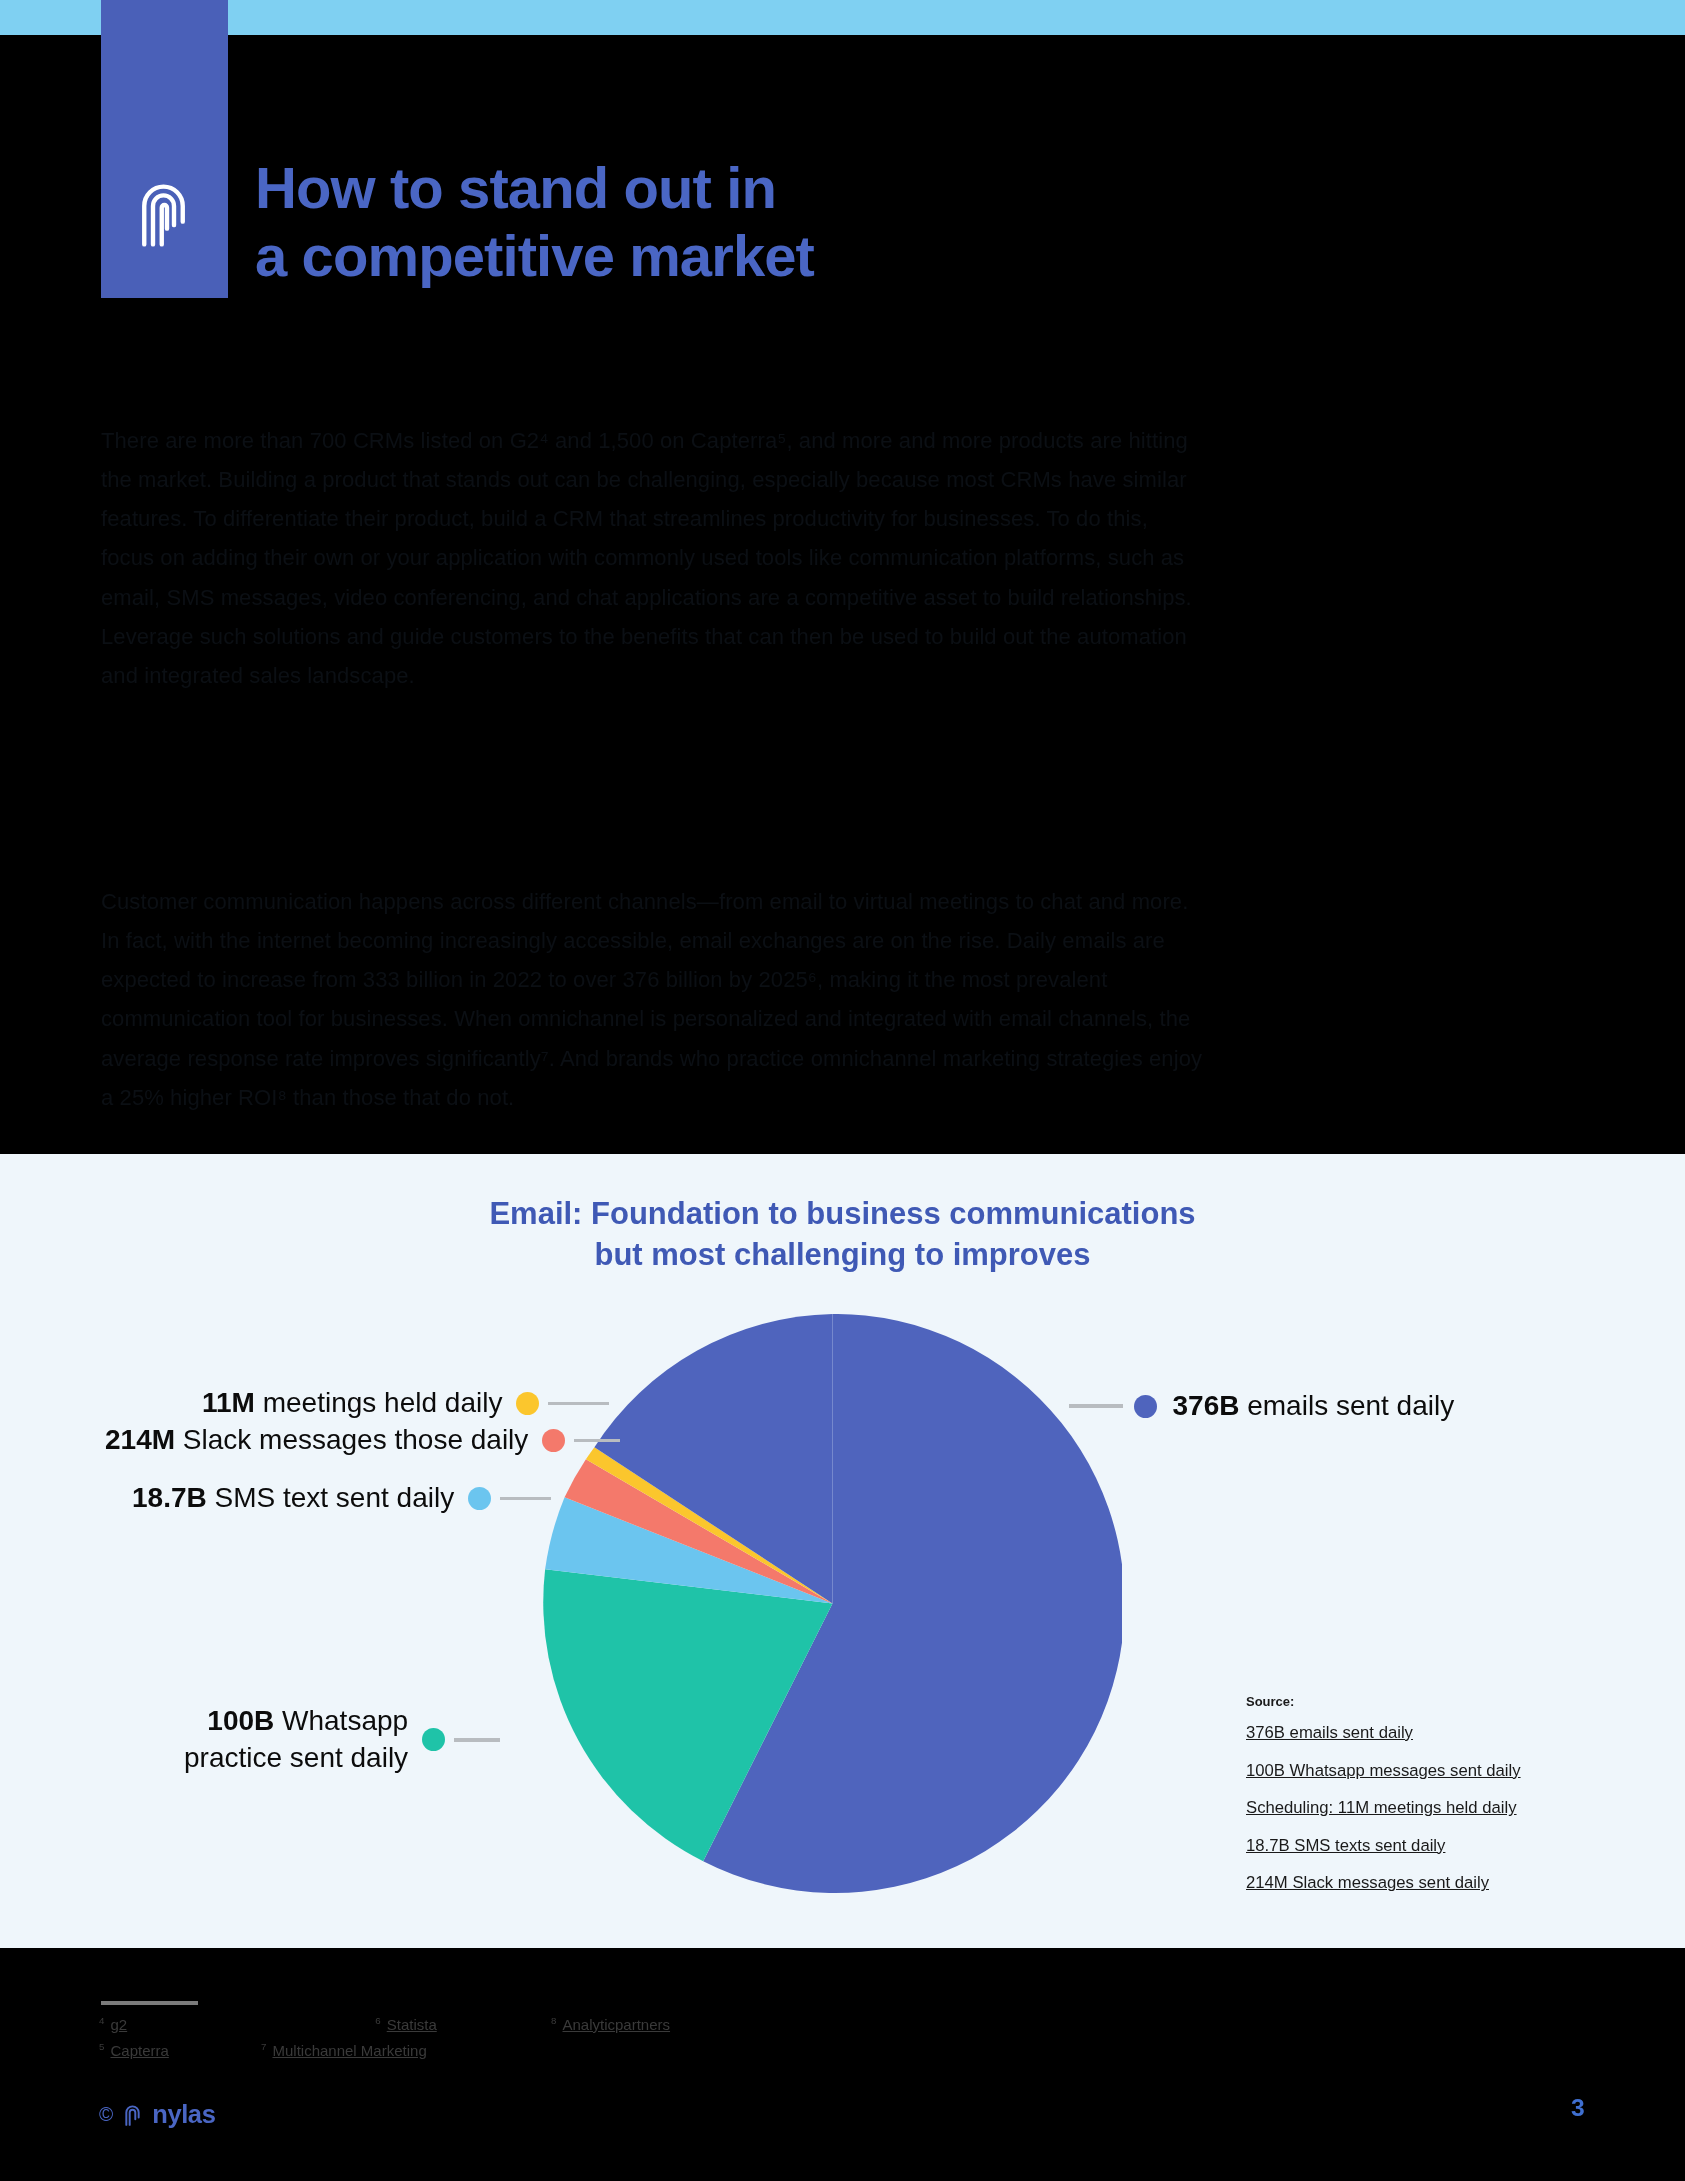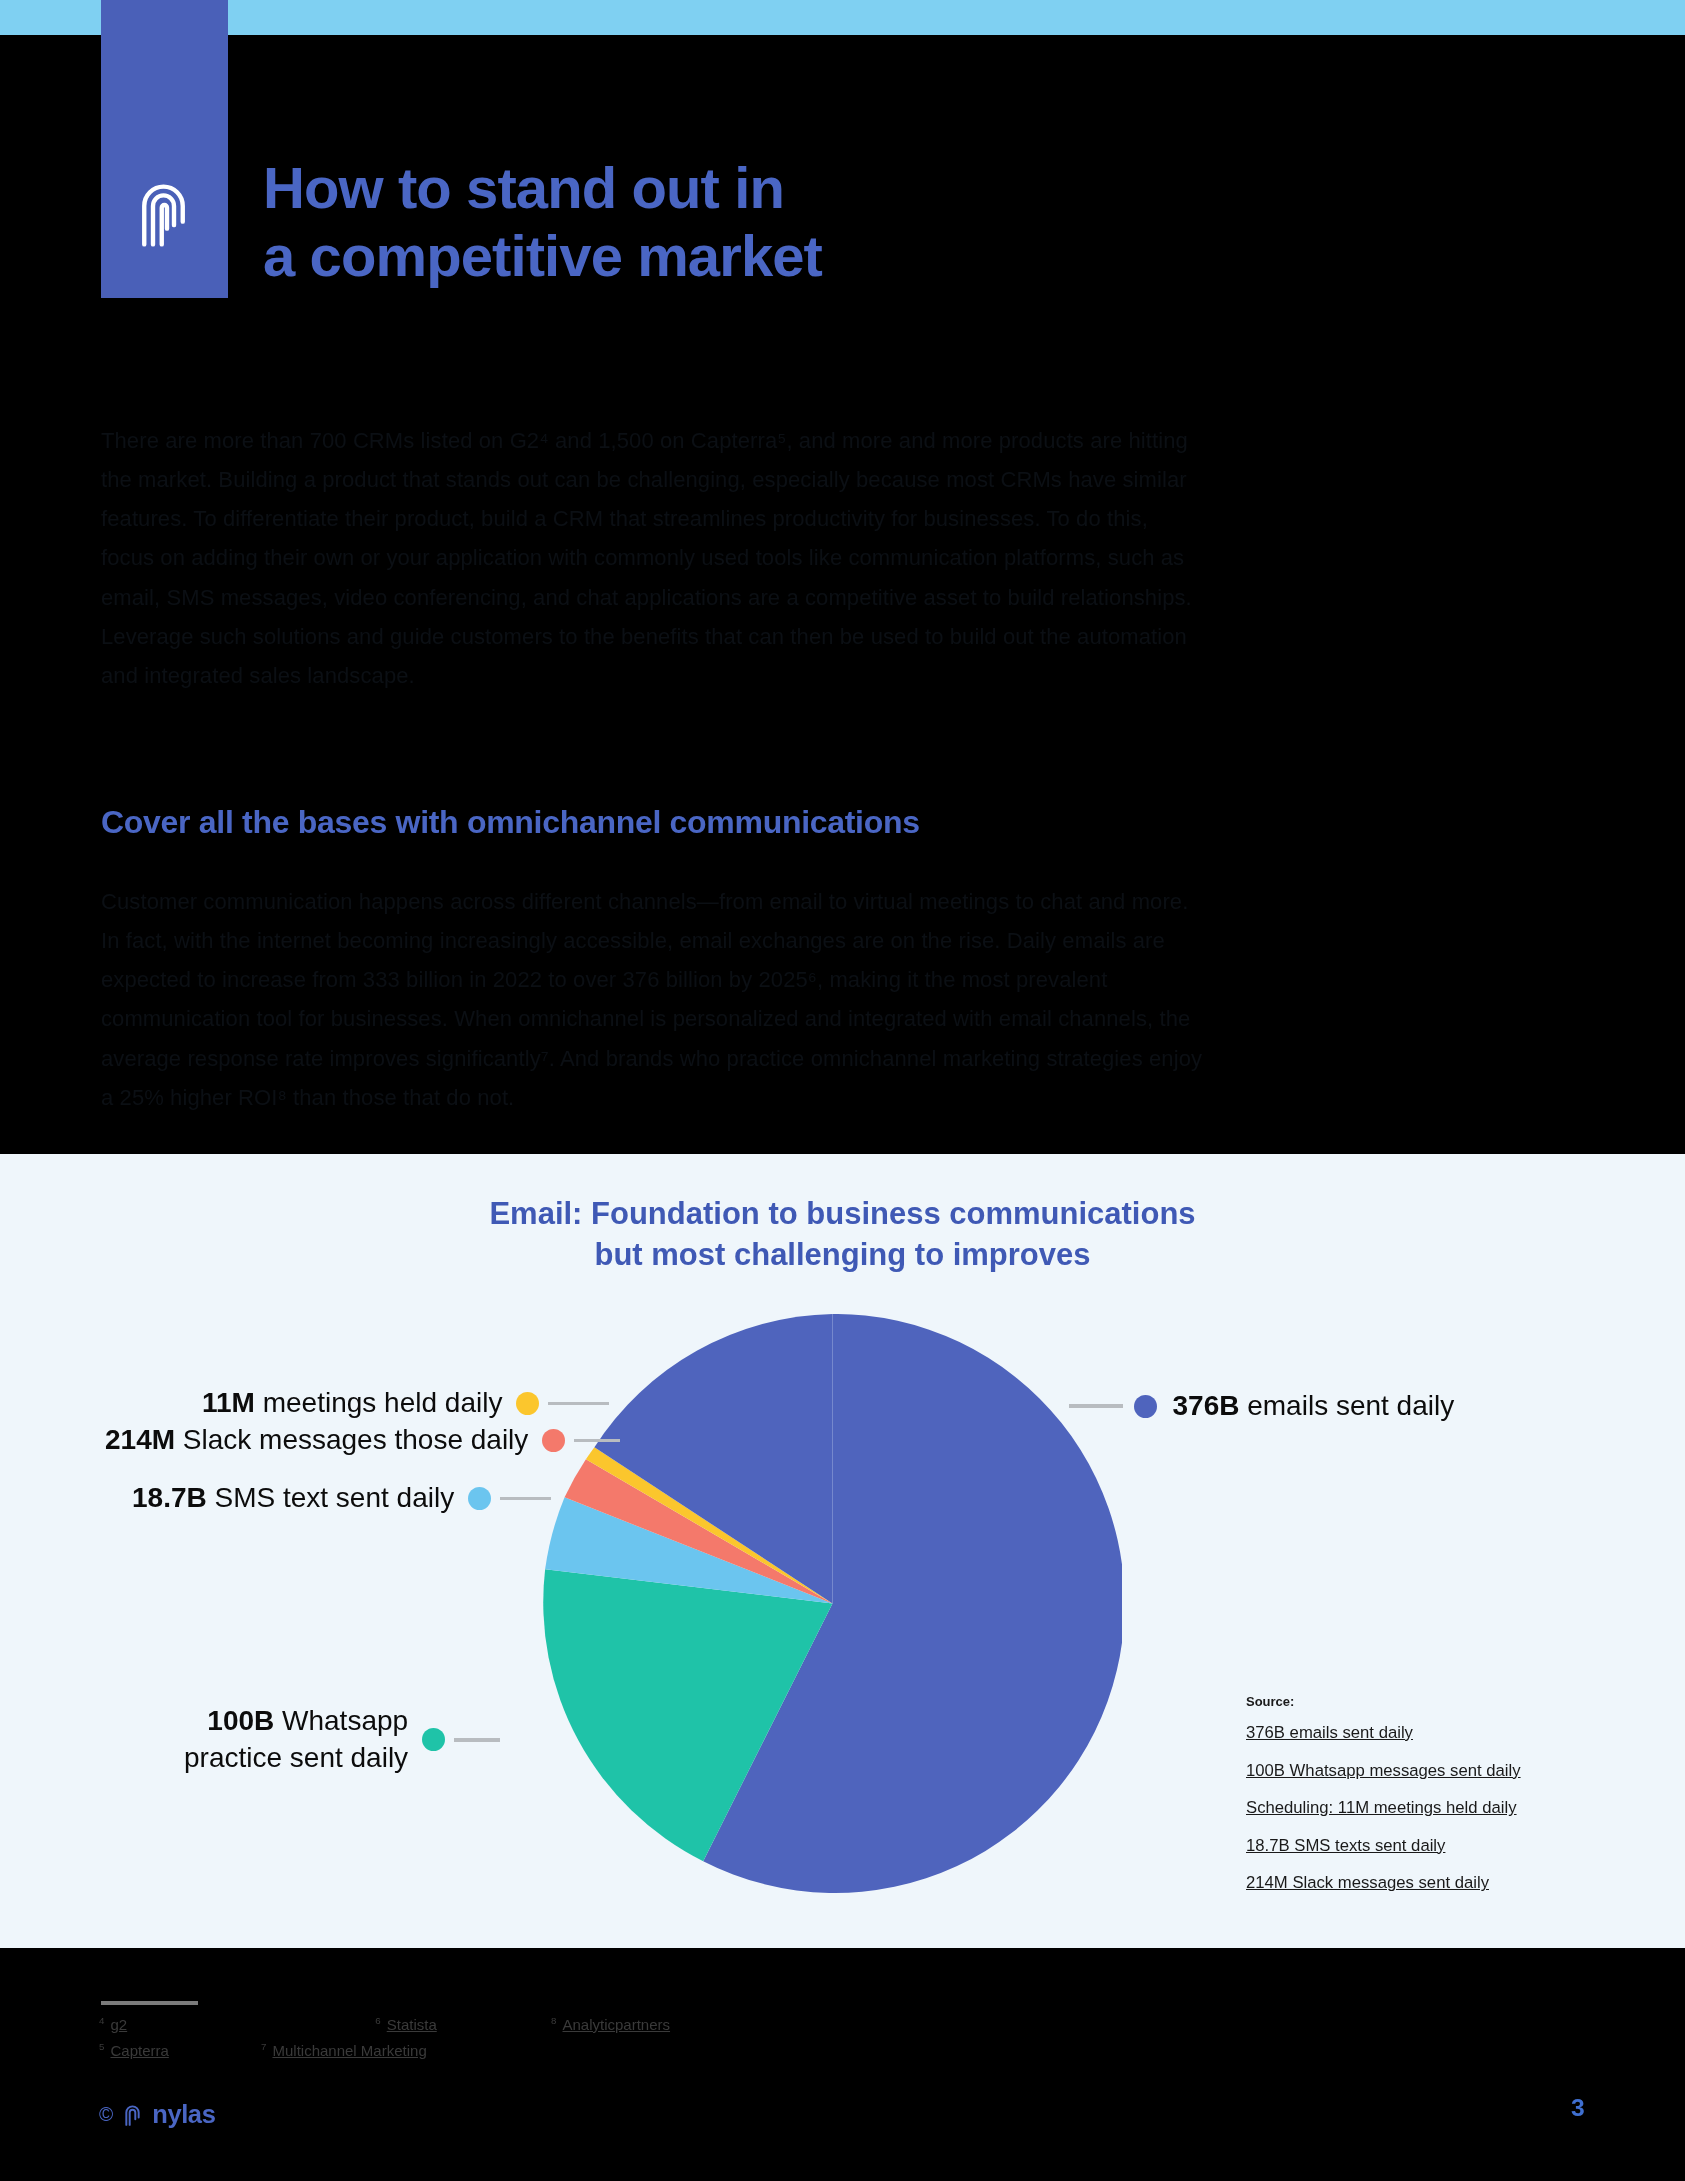--- a/index.html
+++ b/index.html
@@ -17,21 +17,21 @@
   }
   .side-bar{
     position:absolute;left:101px;top:0;width:127px;height:298px;
     background:#4a60b8;
   }
   .logo-mark{
     position:absolute;left:132px;top:176px;width:63px;height:72px;
   }
   
   .hero{
-    position:absolute;left:263px;top:154px;width:1141px;
+    position:absolute;left:255px;top:154px;width:1141px;
   }
   .hero-title{
     color:#4a66c4;
     font-size:58px;
     font-weight:bold;
     line-height:1.18;
     letter-spacing:-0.9px;
     margin:0;
     white-space:pre-line;
   }
@@ -175,21 +175,20 @@
     </svg>
   </span>
 
   <div class="hero">
     <h1 class="hero-title">How to stand out in
 a competitive market</h1>
   </div>
 
   <p class="body-copy p1">There are more than 700 CRMs listed on G2⁴ and 1,500 on Capterra⁵, and more and more products are hitting the market. Building a product that stands out can be challenging, especially because most CRMs have similar features. To differentiate their product, build a CRM that streamlines productivity for businesses. To do this, focus on adding their own or your application with commonly used tools like communication platforms, such as email, SMS messages, video conferencing, and chat applications are a competitive asset to build relationships. Leverage such solutions and guide customers to the benefits that can then be used to build out the automation and integrated sales landscape.</p>
 
-  <h2 class="sub-head">Cover all the bases with omnichannel communications</h2>
 
   <p class="body-copy p2">Customer communication happens across different channels—from email to virtual meetings to chat and more. In fact, with the internet becoming increasingly accessible, email exchanges are on the rise. Daily emails are expected to increase from 333 billion in 2022 to over 376 billion by 2025⁶, making it the most prevalent communication tool for businesses. When omnichannel is personalized and integrated with email channels, the average response rate improves significantly⁷. And brands who practice omnichannel marketing strategies enjoy a 25% higher ROI⁸ than those that do not.</p>
 </div>
 
 <div class="chart-panel"></div>
 
 <div class="chart-title">Email: Foundation to business communications
 but most challenging to improves</div>
 
 <div class="pie-wrap">

